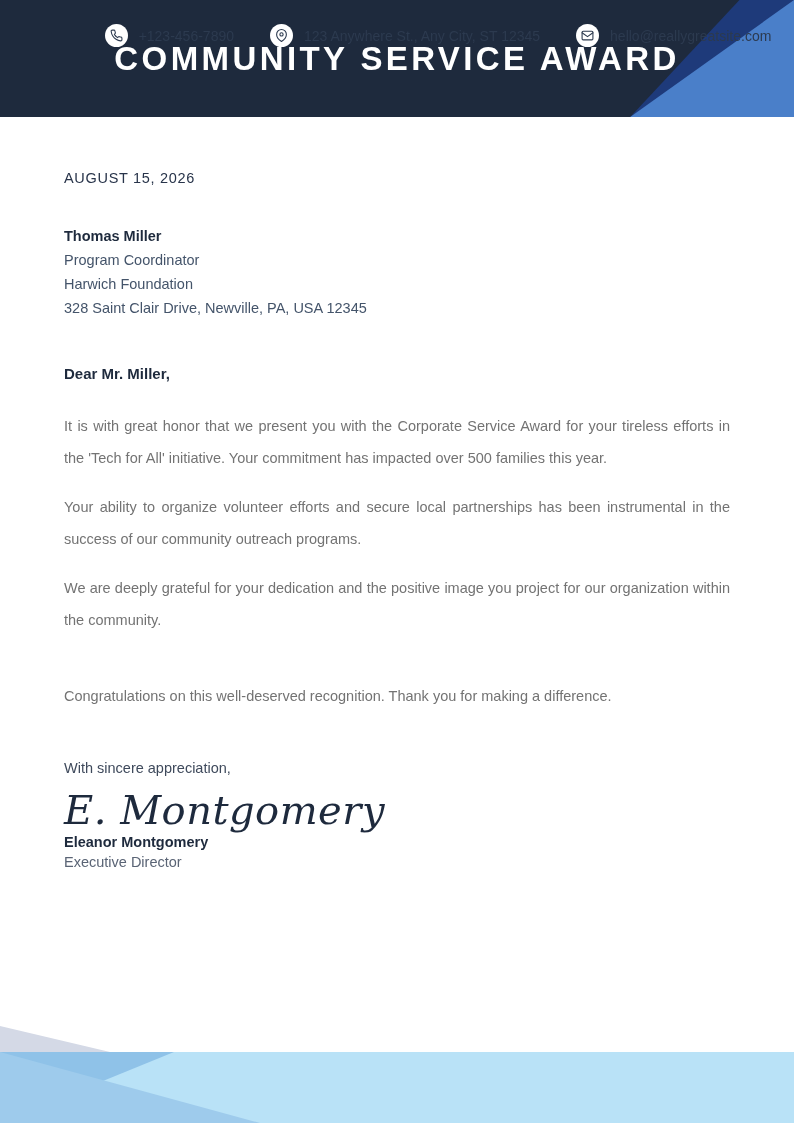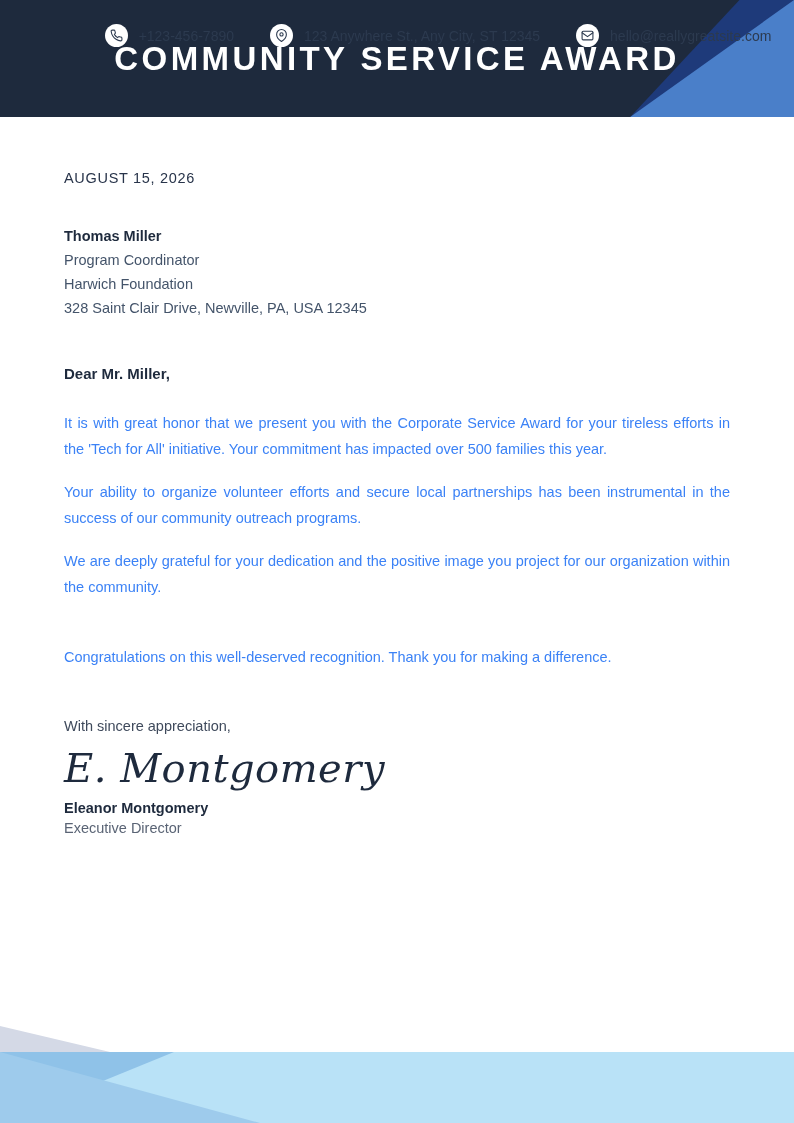--- a/index.html
+++ b/index.html
@@ -107,22 +107,22 @@
     font-weight: bold;
     color: #1e2a3d;
   }
 
   .body-block {
     margin-top: 28px;
   }
 
   .body-para {
     font-size: 14.5px;
-    line-height: 26px;
-    color: #3b82f6;
+    line-height: 32px;
+    color: #737373;
     text-align: justify;
     margin-bottom: 17px;
   }
 
   .body-para:last-child {
     margin-bottom: 0;
     margin-top: 44px;
   }
 
   .closing {
@@ -136,21 +136,20 @@
     font-family: "DejaVu Serif", serif;
     font-style: italic;
     font-size: 40px;
     color: #1e2a3d;
     letter-spacing: 0.5px;
     line-height: 40px;
     height: 44px;
   }
 
   .sign-name {
-    margin-top: 8px;
     font-size: 14.5px;
     font-weight: bold;
     color: #1e2a3d;
   }
 
   .sign-role {
     margin-top: 4px;
     font-size: 14.5px;
     color: #5a6475;
   }

